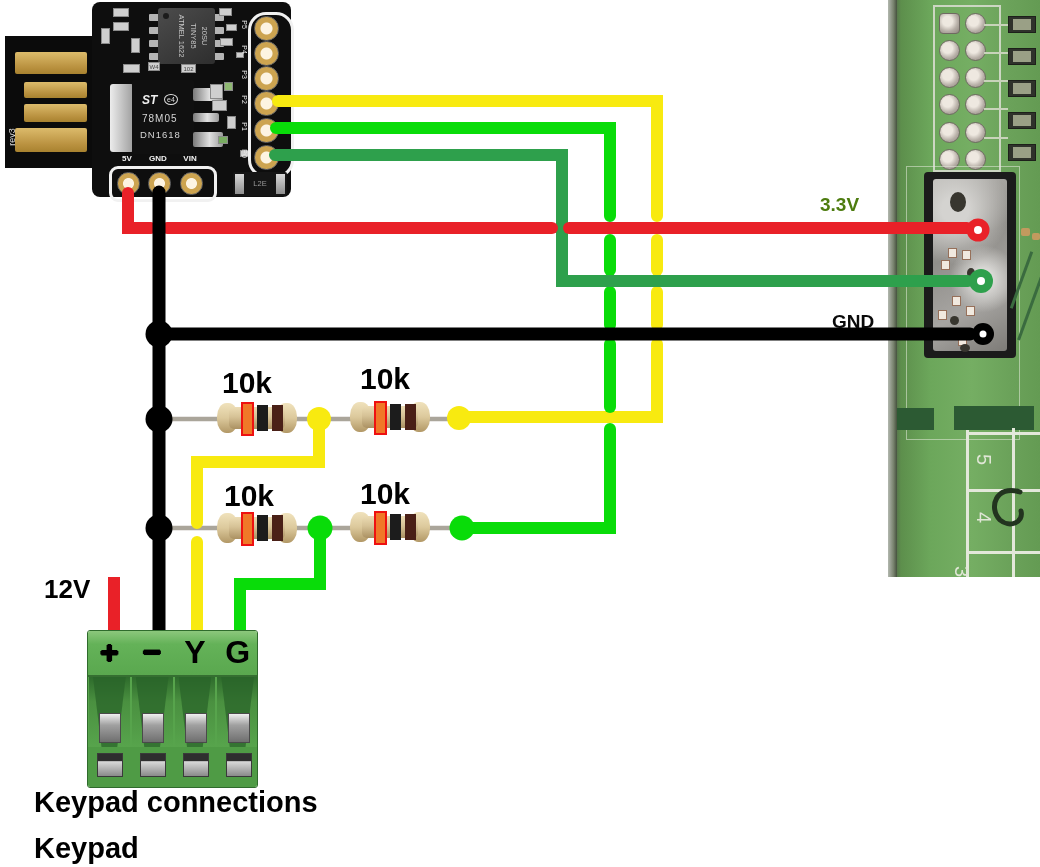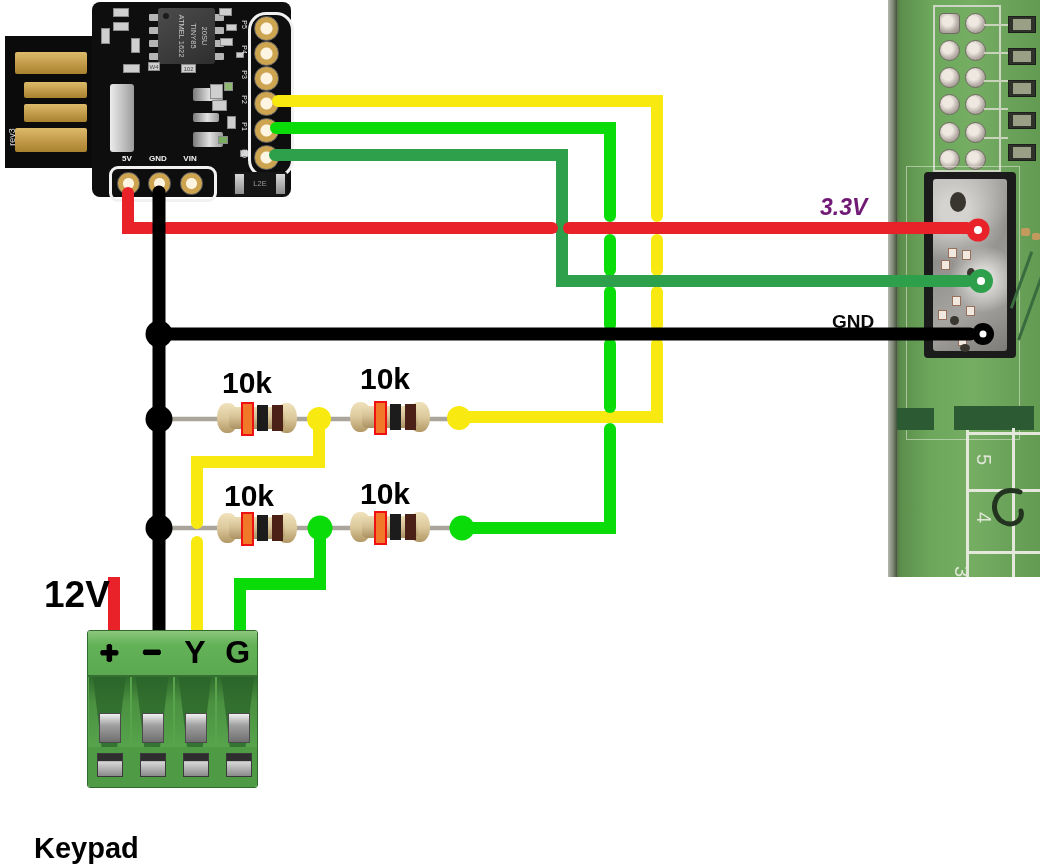--- a/index.html
+++ b/index.html
@@ -90,23 +90,23 @@
   .tb-funnel{position:absolute;left:4px;right:4px;top:0;height:100%;background:#2a642a;
      clip-path:polygon(0 0,100% 0,74% 100%,26% 100%);opacity:.75;}
   .tb-clamp{position:absolute;left:50%;bottom:4px;width:20px;height:28px;margin-left:-10px;
      background:linear-gradient(180deg,#f0f0f0,#a0a0a0 40%,#6f6f6f);border:1px solid #4a4a4a;}
   .tb-bot{position:absolute;left:0;top:116px;width:171px;height:42px;background:#4f9b45;display:flex;}
   .tb-slot{flex:1;position:relative;margin:0 2px;}
   .tb-screw{position:absolute;left:50%;top:6px;width:24px;height:22px;margin-left:-12px;
      background:linear-gradient(180deg,#2e2e2e 0 30%,#d8d8d8 35%,#8a8a8a);border:1px solid #3a3a3a;}
 
   
-  .t33{position:absolute;font-size:23px;font-weight:600;color:#701a75;font-style:italic;}
+  .t33{position:absolute;font-size:19px;font-weight:600;color:#4d7c0f;}
   .tgnd{position:absolute;font-size:19px;font-weight:700;color:#0a0a0a;}
-  .t12{position:absolute;font-size:37px;font-weight:700;}
+  .t12{position:absolute;font-size:26px;font-weight:700;}
   .t10k{position:absolute;font-size:30px;font-weight:700;}
   .tkey{position:absolute;font-size:29px;font-weight:700;}
 </style>
 </head>
 <body>
 
 <div class="canvas">
 
   <div class="right-pcb">
     <div class="silk-rect"></div>
@@ -202,20 +202,26 @@
     <div class="atmel">
       <div class="dot"></div>
       <div class="txt">
         <div>20SU</div>
         <div>TINY85</div>
         <div>ATMEL 1622</div>
       </div>
     </div>
 
     <div class="st-tab"></div>
+    <div class="st-body">
+      <span class="st-logo">ST</span>
+      <span class="st-mark">e4</span>
+      <span class="st-part">78M05</span>
+      <span class="st-date">DN1618</span>
+    </div>
     <div class="st-lead" style="top:86px;width:30px;height:13px"></div>
     <div class="st-lead" style="top:111px;width:26px;height:9px"></div>
     <div class="st-lead" style="top:130px;width:30px;height:15px"></div>
 
     <div class="smd" style="left:108px;top:6px;width:16px;height:9px"></div>
     <div class="smd" style="left:108px;top:20px;width:16px;height:9px"></div>
     <div class="smd" style="left:96px;top:26px;width:9px;height:16px"></div>
     <div class="smd" style="left:126px;top:36px;width:9px;height:15px"></div>
     <div class="smd" style="left:214px;top:6px;width:13px;height:8px"></div>
     <div class="smd" style="left:221px;top:22px;width:11px;height:7px"></div>
@@ -399,15 +405,16 @@
     </div>
   </div>
 
   <div class="t33" style="left:820px;top:194px">3.3V</div>
   <div class="tgnd" style="left:832px;top:311px">GND</div>
   <div class="t12" style="left:44px;top:574px">12V</div>
   <div class="t10k" style="left:222px;top:366px">10k</div>
   <div class="t10k" style="left:360px;top:362px">10k</div>
   <div class="t10k" style="left:224px;top:479px">10k</div>
   <div class="t10k" style="left:360px;top:477px">10k</div>
+  <div class="tkey" style="left:34px;top:786px">Keypad connections</div>
   <div class="tkey" style="left:34px;top:832px">Keypad</div>
 
 </div>
 
 </body></html>

